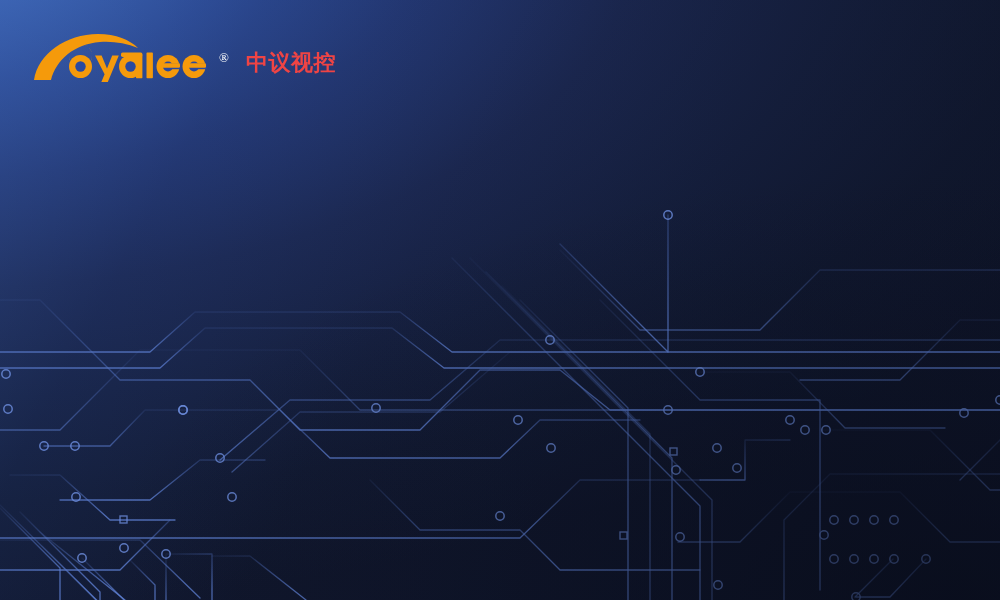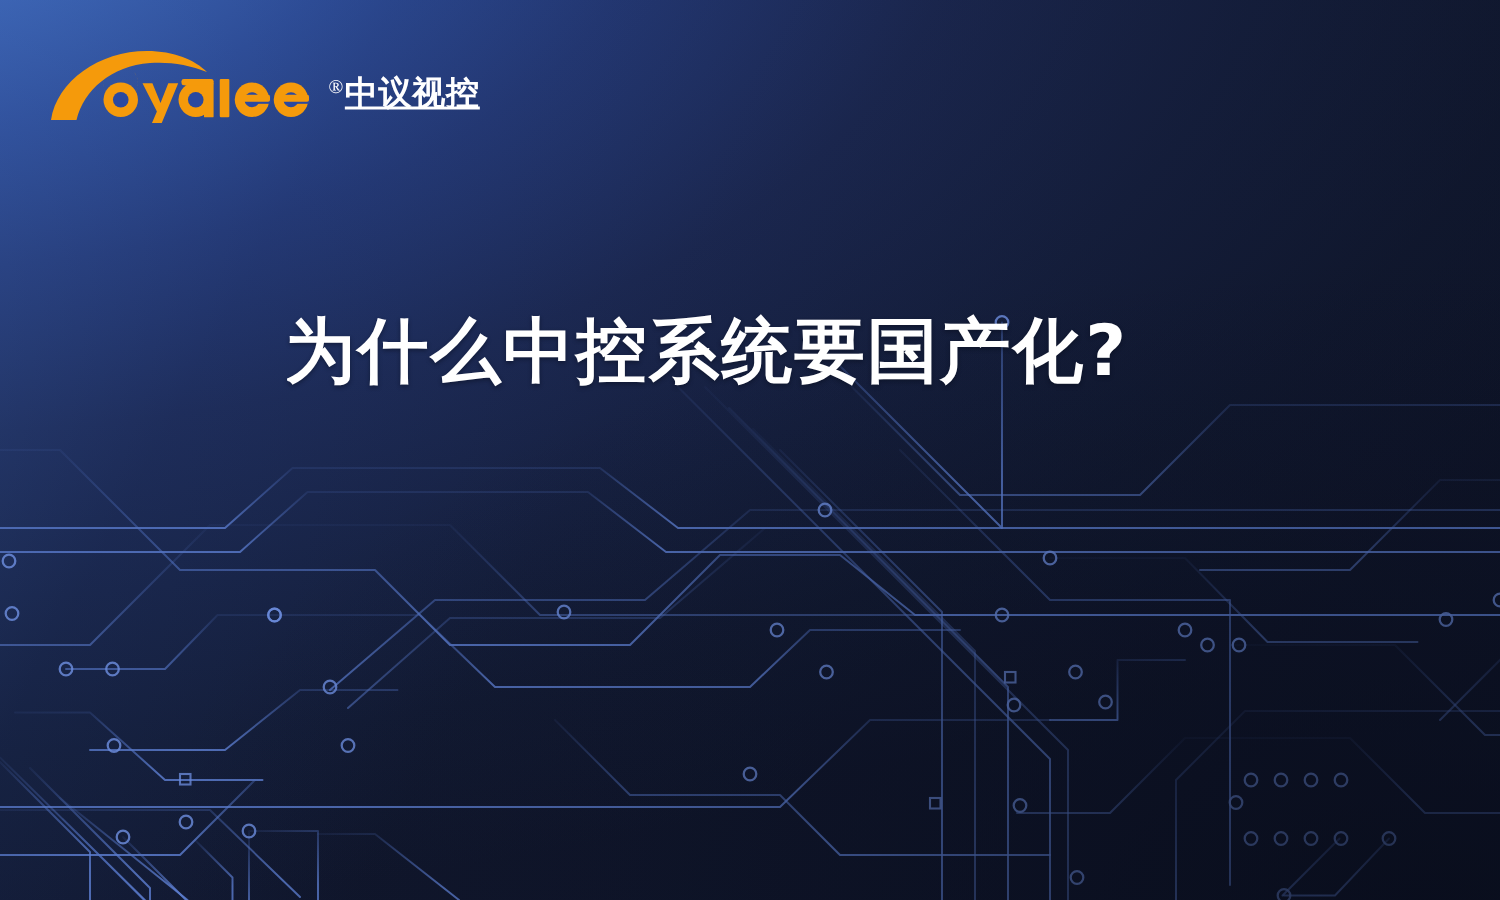--- a/index.html
+++ b/index.html
@@ -78,29 +78,28 @@
   .logo-reg {
     position: relative;
     color: #ffffff;
     font-size: 13px;
     line-height: 1;
     margin-left: 1px;
     margin-bottom: 18px;
     font-family: "Liberation Serif", "DejaVu Serif", serif;
   }
   .logo-cn {
-    color: #ffffff;
+    color: #ef4444;
     font-size: 22px;
     font-weight: bold;
     letter-spacing: 0.5px;
-    margin-left: 1px;
+    margin-left: 17px;
     margin-bottom: 8px;
     line-height: 1;
     font-family: "DejaVu Sans", "Liberation Sans", sans-serif;
-    text-decoration: underline;
   }
 
   
   .headline {
     position: absolute;
     left: 190px;
     top: 178px;
     color: #ffffff;
     font-size: 47px;
     font-weight: bold;
@@ -298,15 +297,14 @@
           <circle cx="162" cy="36.5" r="5.0" fill="#2A49A0"></circle>
           <rect x="162" y="33.6" width="12.5" height="5.6" fill="#2A49A0"></rect>
           <rect x="156" y="33.2" width="18" height="4.6" rx="1.2" fill="#F59A0B"></rect>
         </g>
       </svg>
     </div>
     <span class="logo-reg">®</span>
     <span class="logo-cn">中议视控</span>
   </div>
 
-  <h1 class="headline">为什么中控系统要国产化?</h1>
 
 </div>
 
 </body></html>

